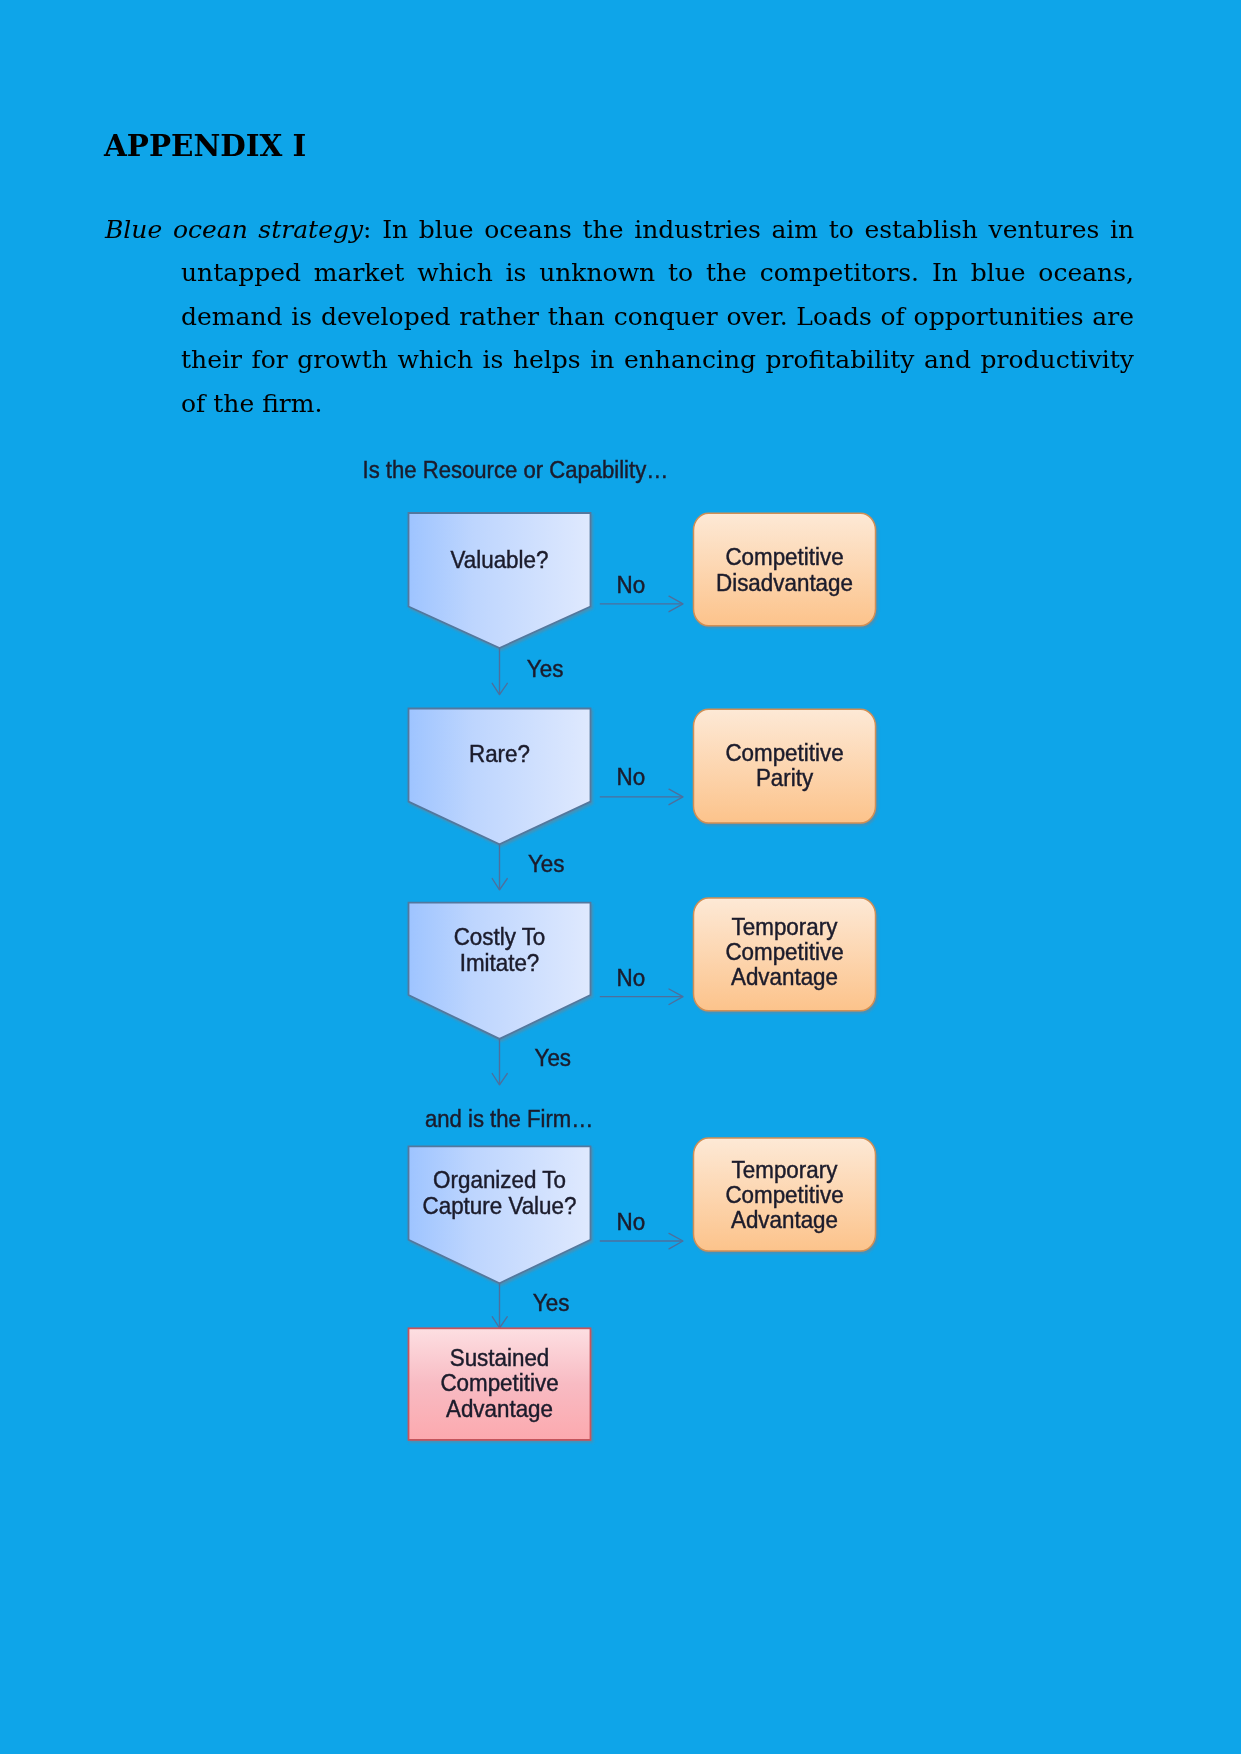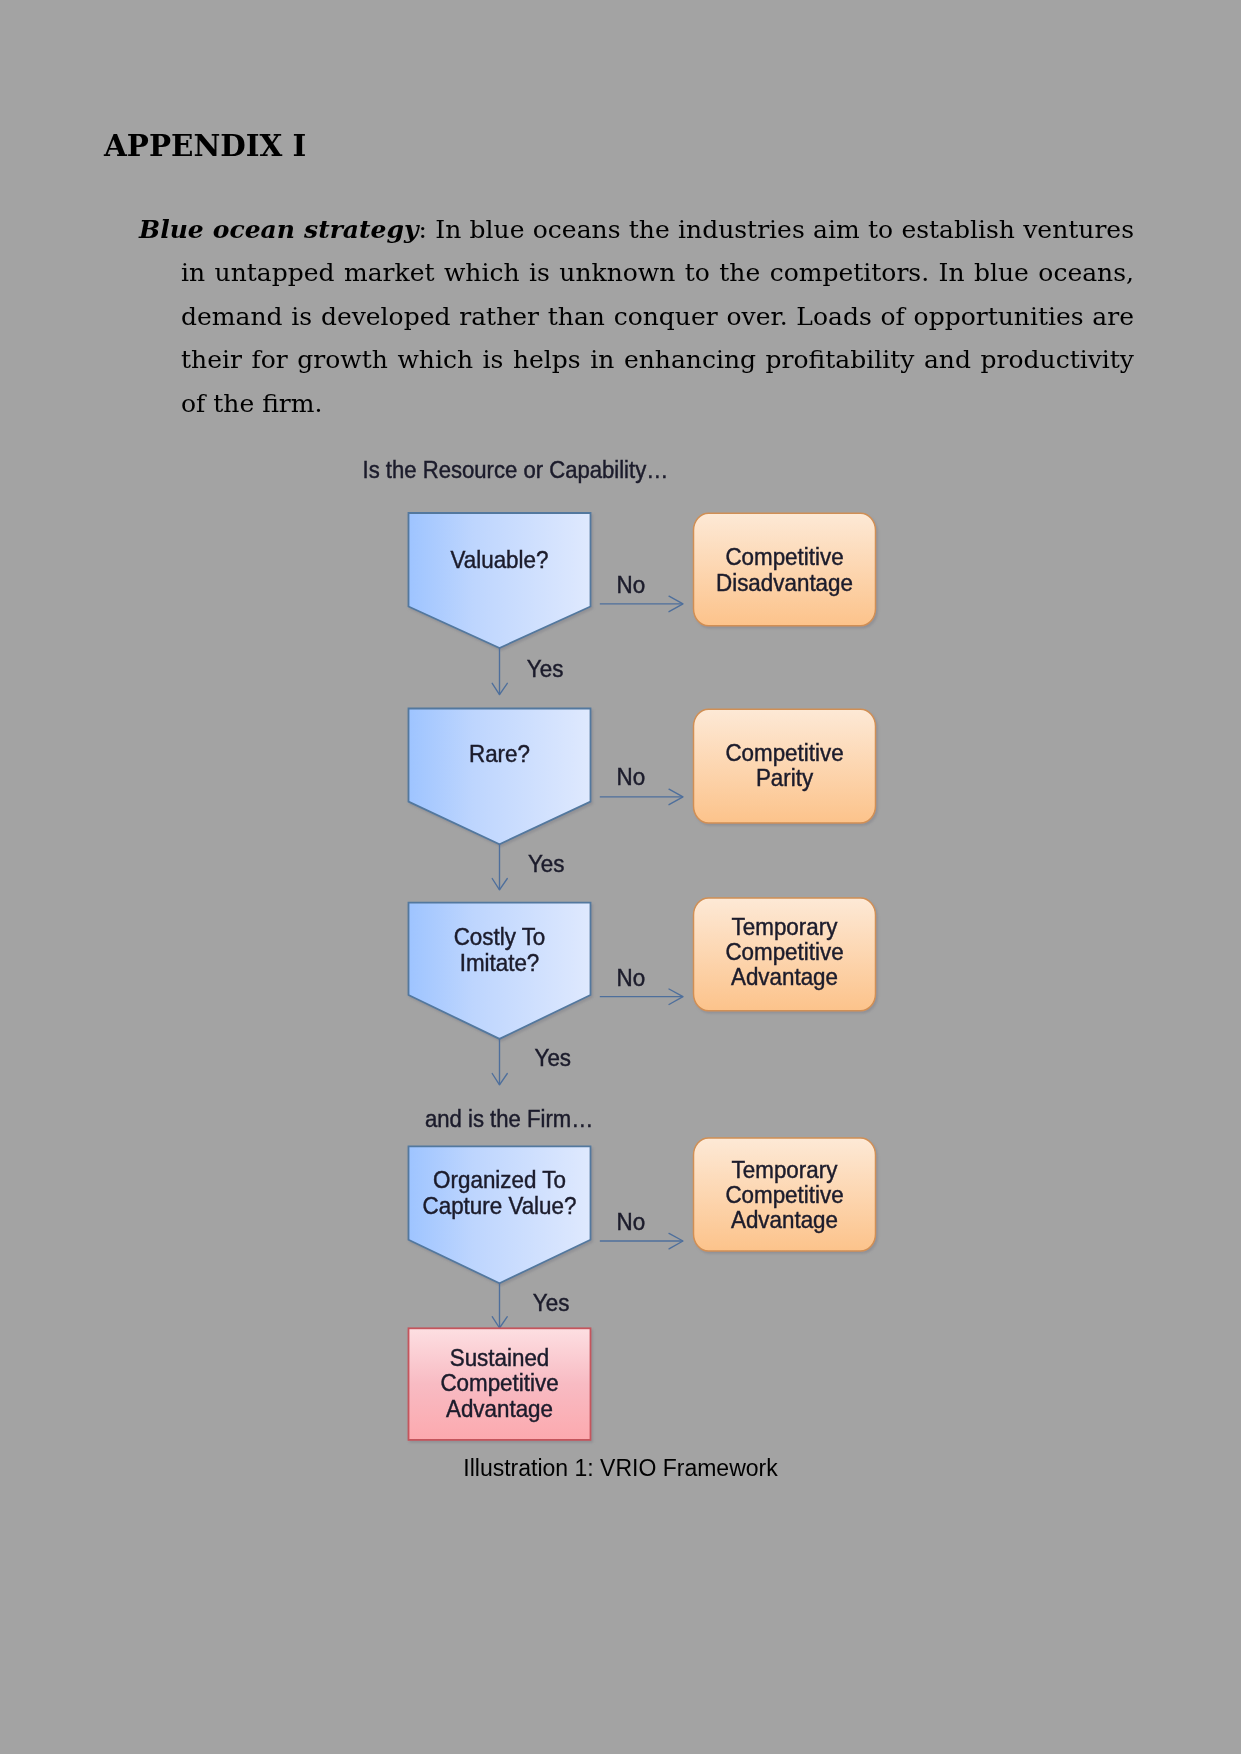--- a/index.html
+++ b/index.html
@@ -1,25 +1,25 @@
 <!DOCTYPE html>
 <html><head>
 <meta charset="utf-8">
 <style>
   html,body{margin:0;padding:0;}
   body{width:1241px;height:1754px;background:#ffffff;position:relative;overflow:hidden;}
-  .page{position:absolute;left:0;top:0;width:1241px;height:1754px;background:#a3a3a3;}
+  .page{position:absolute;left:0;top:0;width:1241px;height:1754px;background:#0ea5e9;}
 
   #heading{position:absolute;left:104px;top:129px;font-family:"DejaVu Serif",serif;
            font-size:29.4px;font-weight:bold;color:#000;line-height:34px;white-space:nowrap;}
 
   #para{position:absolute;left:181px;top:208px;width:953px;
         font-family:"DejaVu Serif",serif;font-size:25px;line-height:43.4px;
         text-align:justify;text-indent:-76px;color:#000;}
-  #para .lead{font-weight:bold;font-style:italic;margin-left:34px;}
+  #para .lead{font-weight:normal;font-style:italic;}
 
   #figure{position:absolute;left:0;top:0;width:1241px;height:1754px;}
   #figure .flab{font-family:"Liberation Sans",sans-serif;font-size:24.4px;
                 fill:#1b1b2b;stroke:#1b1b2b;stroke-width:.45;paint-order:stroke;}
   #figure .dec{fill:url(#gDec);stroke:#52789e;stroke-width:1.8;filter:url(#sh);}
   #figure .out{fill:url(#gOut);stroke:#d08f54;stroke-width:1.5;filter:url(#sh);}
   #figure .fin{fill:url(#gFin);stroke:#c4545c;stroke-width:1.8;filter:url(#sh);}
   #figure .arw{fill:none;stroke:#4e6f9c;stroke-width:1.35;}
   #figure .arw.cap{stroke-linecap:round;stroke-linejoin:round;}
 
@@ -117,14 +117,13 @@
   <text class="flab" x="532.8" y="1311.4" text-anchor="start" textLength="36.53" lengthAdjust="spacingAndGlyphs">Yes</text>
   </g>
   <g>
   <rect class="fin" x="408.5" y="1328.3" width="182" height="111.6"></rect>
   <text class="flab" x="499.5" y="1365.9" text-anchor="middle" textLength="99.59" lengthAdjust="spacingAndGlyphs">Sustained</text>
   <text class="flab" x="499.5" y="1391.2" text-anchor="middle" textLength="118.22" lengthAdjust="spacingAndGlyphs">Competitive</text>
   <text class="flab" x="499.5" y="1416.5" text-anchor="middle" textLength="107.08" lengthAdjust="spacingAndGlyphs">Advantage</text>
   </g>
   </svg>
 
-  <div class="cap" id="caption1">Illustration 1: VRIO Framework</div>
 </div>
 
 </body></html>

